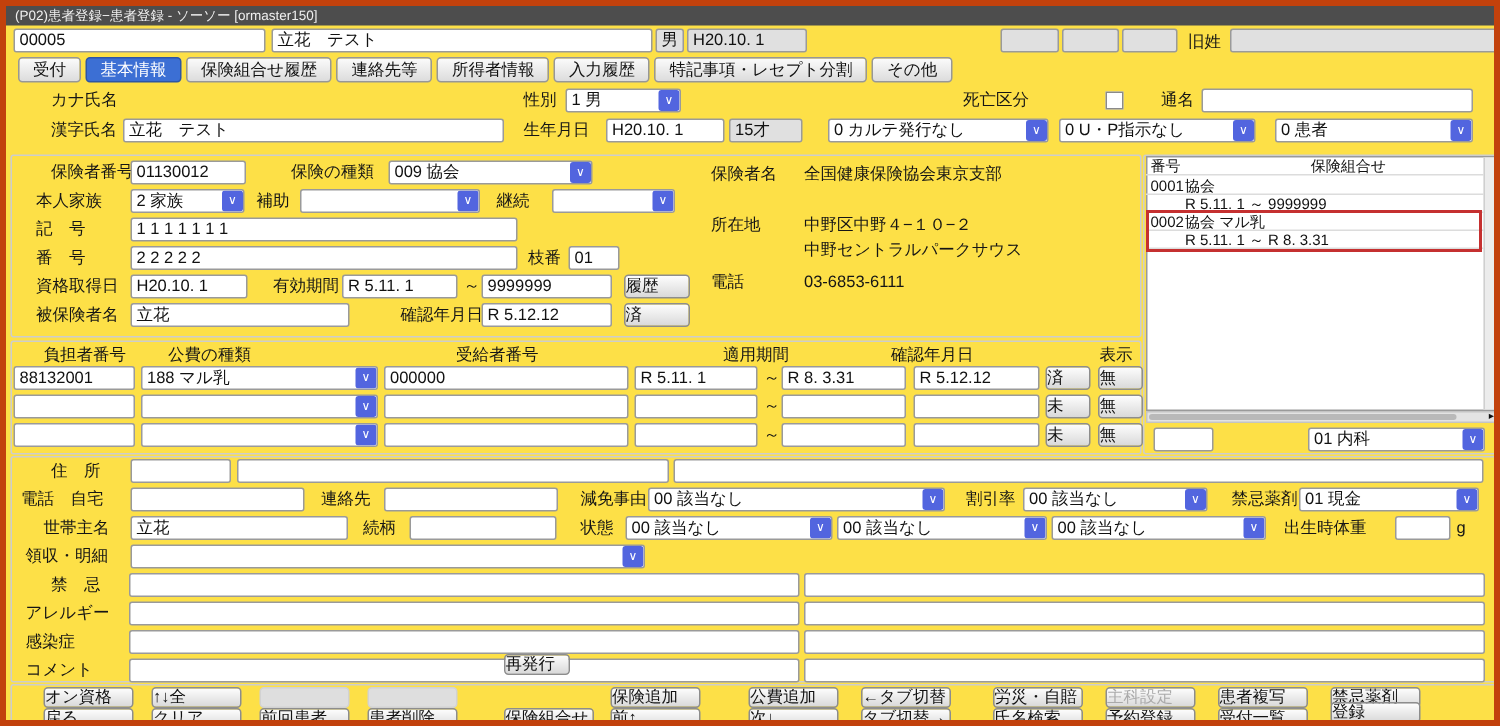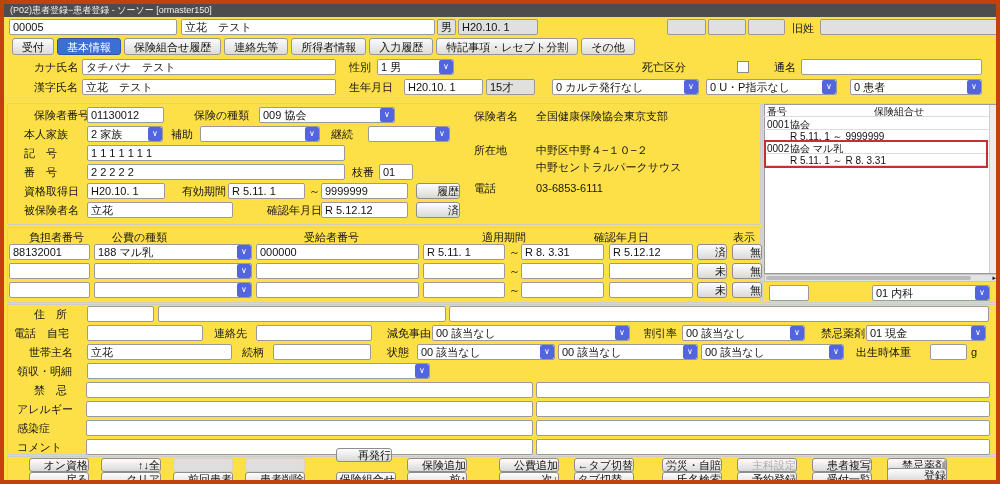--- a/index.html
+++ b/index.html
@@ -7,21 +7,21 @@
   body{font-family:"Liberation Sans","DejaVu Sans",sans-serif}
   #win{position:relative;width:1000px;height:484px;background:#fde047;border:4px solid #c2410c;overflow:hidden;color:#111;font-size:11px}
   .titlebar{position:absolute;left:0;top:0;width:100%;height:13px;background:#4d4d4d;color:#efefef;font-size:9px;line-height:13px;padding-left:6px}
   .lbl{position:absolute;font-size:11px;color:#151515;white-space:nowrap;line-height:13px}
   .val{position:absolute;font-size:11px;color:#151515;white-space:nowrap;line-height:13px}
   .fld{position:absolute;height:16px;background:#fff;border:1px solid #9a9a9a;border-radius:2px;font-size:11px;line-height:14px;padding:0 3px;white-space:nowrap;overflow:hidden}
   .ro{background:#e0e0e0}
   .dd{padding-right:17px}
   .arr{position:absolute;right:0;top:0;width:14px;height:14px;background:#5265df;border-radius:2px;color:#fff;font-size:8px;line-height:13px;text-align:center}
   .cb{position:absolute;width:12px;height:12px;background:#fff;border:1px solid #8a8a8a}
-  .btn{position:absolute;height:14px;background:linear-gradient(#fdfdfd,#d9d9d9);border:1px solid #8d8d8d;border-radius:3px;text-align:right;font-size:11px;line-height:12px;white-space:nowrap;overflow:hidden}
+  .btn{position:absolute;height:14px;background:linear-gradient(#fdfdfd,#d9d9d9);border:1px solid #8d8d8d;border-radius:3px;text-align:left;font-size:11px;line-height:12px;white-space:nowrap;overflow:hidden}
   .btn.sm{height:16px;line-height:14px}
   .btn.disabled{color:#aaa}
   .btn-blank{position:absolute;height:14px;background:#dedede;border:1px solid #d2d2d2;border-radius:3px}
   .tabs{position:absolute;left:8px;top:34px;white-space:nowrap}
   .tab{display:inline-block;height:17px;line-height:16px;padding:0 9px;background:linear-gradient(#fbfbfb,#dcdcdc);border:1px solid #979797;border-radius:3px;margin-right:3px;font-size:11px;vertical-align:top}
   .tab.active{background:#3c6fd4;border-color:#2d55a5;color:#fff}
   .grp{position:absolute;border:1px solid #cdcdcd;border-radius:2px}
   .panel{position:absolute;background:#f4f4f4;border:1px solid #9a9a9a}
   .lrow{position:absolute;height:11px;border-bottom:1px solid #dcdcdc;font-size:10px;line-height:11px;overflow:hidden;white-space:nowrap}
   .hl{position:absolute;border:2px solid #c53030;background:transparent;pointer-events:none}
@@ -51,21 +51,20 @@
     <span class="tab">受付</span><span class="tab active">基本情報</span><span class="tab">保険組合せ履歴</span><span class="tab">連絡先等</span><span class="tab">所得者情報</span><span class="tab">入力履歴</span><span class="tab">特記事項・レセプト分割</span><span class="tab">その他</span>
   </div>
 
   <div class="grp" style="left:3px;top:99px;width:754px;height:122px"></div>
   <div class="grp" style="left:3px;top:223px;width:754px;height:76px"></div>
   <div class="grp" style="left:758px;top:99px;width:238px;height:200px"></div>
   <div class="grp" style="left:3px;top:300px;width:993px;height:151px"></div>
   <div class="grp" style="left:3px;top:452px;width:993px;height:30px"></div>
 
   <div class="lbl" style="left:30px;top:57px">カナ氏名</div>
-  <div class="fld" style="left:78px;top:55px;width:254px">タチバナ　テスト</div>
   <div class="lbl" style="left:345px;top:57px">性別</div>
   <div class="fld dd" style="left:373px;top:55px;width:77px"><span>1 男</span><span class="arr">∨</span></div>
   <div class="lbl" style="left:638px;top:57px">死亡区分</div>
   <span class="cb" style="left:733px;top:57px"></span>
   <div class="lbl" style="left:770px;top:57px">通名</div>
   <div class="fld" style="left:797px;top:55px;width:181px"></div>
 
   <div class="lbl" style="left:30px;top:77px">漢字氏名</div>
   <div class="fld" style="left:78px;top:75px;width:254px">立花　テスト</div>
   <div class="lbl" style="left:345px;top:77px">生年月日</div>
@@ -232,21 +231,21 @@
   <div class="fld" style="left:532px;top:416px;width:454px"></div>
 
   <div class="lbl" style="left:13px;top:437px">コメント</div>
   <div class="fld" style="left:82px;top:435px;width:447px"></div>
   <div class="fld" style="left:532px;top:435px;width:454px"></div>
 
   <div class="btn" style="left:25px;top:454px;width:60px">オン資格</div>
   <div class="btn" style="left:97px;top:454px;width:60px">↑↓全</div>
   <div class="btn-blank" style="left:169px;top:454px;width:60px"></div>
   <div class="btn-blank" style="left:241px;top:454px;width:60px"></div>
-  <div class="btn" style="left:332px;top:444px;width:56px">再発行</div>
+  <div class="btn" style="left:332px;top:432px;width:44px">再発行</div>
   <div class="btn" style="left:403px;top:454px;width:60px">保険追加</div>
   <div class="btn" style="left:495px;top:454px;width:60px">公費追加</div>
   <div class="btn" style="left:570px;top:454px;width:60px">←タブ切替</div>
   <div class="btn" style="left:658px;top:454px;width:60px">労災・自賠</div>
   <div class="btn disabled" style="left:733px;top:454px;width:60px">主科設定</div>
   <div class="btn" style="left:808px;top:454px;width:60px">患者複写</div>
   <div class="btn" style="left:883px;top:454px;width:60px">禁忌薬剤</div>
 
   <div class="btn" style="left:25px;top:468px;width:60px">戻る</div>
   <div class="btn" style="left:97px;top:468px;width:60px">クリア</div>

